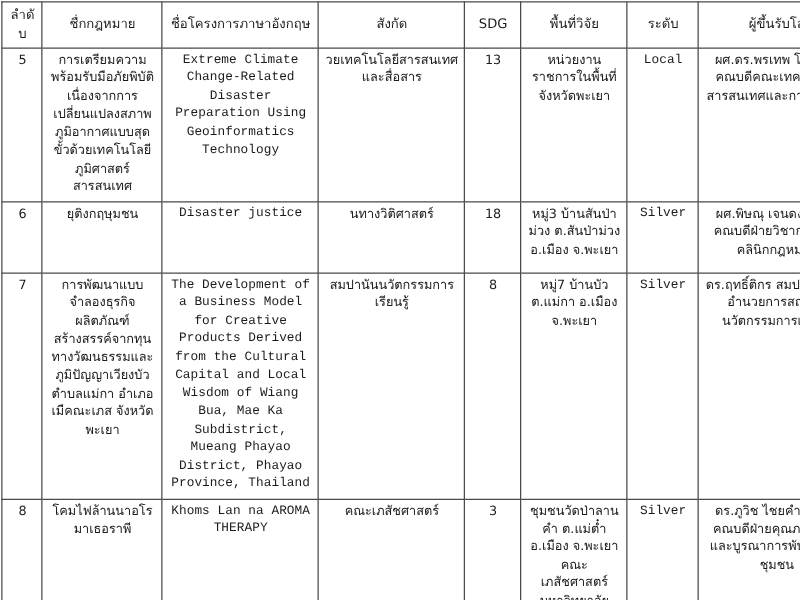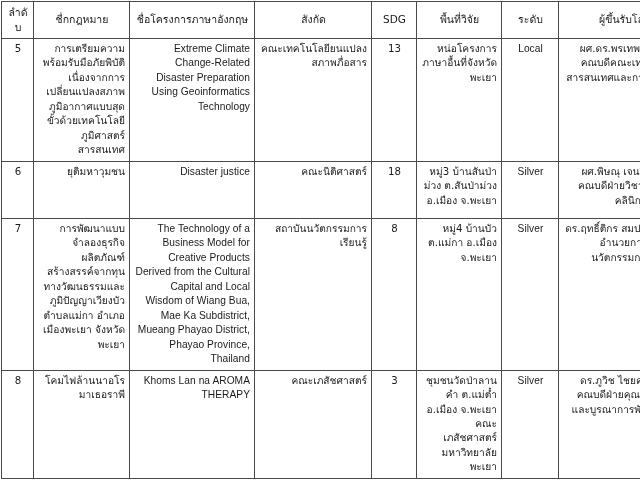--- a/index.html
+++ b/index.html
@@ -77,27 +77,27 @@
   }
   td.no    { font-size: 10.5px; padding-top: 4px; }
   td.sdg   { font-size: 10.5px; padding-top: 4px; }
   td.level { font-size: 10.2px; padding-top: 4px; }
 
   td.th-title,
   td.en-title,
   td.aff,
   td.area,
   td.owner {
-    text-align: right;
+    text-align: center;
   }
 
   
   td.en-title,
   td.level {
-    font-family: Liberation Sans, sans-serif;
+    font-family: Liberation Mono, monospace;
     letter-spacing: 0.05px;
   }
 </style>
 </head>
 <body>
 
 <div id="sheet">
 
   <table class="project-table">
     <colgroup>
@@ -120,43 +120,43 @@
         <th>พื้นที่วิจัย</th>
         <th>ระดับ</th>
         <th>ผู้ขึ้นรับโล่</th>
       </tr>
     </thead>
     <tbody id="table-body">
         <tr style="height: 103px;">
           <td class="no">5</td>
           <td class="th-title">การเตรียมความพร้อมรับมือภัยพิบัติเนื่องจากการเปลี่ยนแปลงสภาพภูมิอากาศแบบสุดขั้วด้วยเทคโนโลยีภูมิศาสตร์สารสนเทศ</td>
           <td class="en-title">Extreme Climate Change-Related Disaster Preparation Using Geoinformatics Technology</td>
-          <td class="aff">คณะเทคโนโลยียนแปลงสภาพภื่อสาร</td>
+          <td class="aff">วยเทคโนโลยีสารสนเทศและสื่อสาร</td>
           <td class="sdg">13</td>
-          <td class="area">หน่อโครงการภาษาอื้นที่จังหวัดพะเยา</td>
+          <td class="area">หน่วยงานราชการในพื้นที่จังหวัดพะเยา</td>
           <td class="level">Local</td>
           <td class="owner">ผศ.ดร.พรเทพ โรจนวสุ คณบดีคณะเทคโนโลยีสารสนเทศและการสื่อสาร</td>
         </tr>
         <tr style="height: 57px;">
           <td class="no">6</td>
-          <td class="th-title">ยุติมหาวุมชน</td>
+          <td class="th-title">ยุติงกฤษุมชน</td>
           <td class="en-title">Disaster justice</td>
-          <td class="aff">คณะนิติศาสตร์</td>
+          <td class="aff">นทางวิติศาสตร์</td>
           <td class="sdg">18</td>
           <td class="area">หมู่3 บ้านสันป่าม่วง ต.สันป่าม่วง อ.เมือง จ.พะเยา</td>
           <td class="level">Silver</td>
           <td class="owner">ผศ.พิษณุ เจนดง ผู้ช่วยคณบดีฝ่ายวิชาการและคลินิกกฎหมาย</td>
         </tr>
         <tr style="height: 126px;">
           <td class="no">7</td>
-          <td class="th-title">การพัฒนาแบบจำลองธุรกิจผลิตภัณฑ์สร้างสรรค์จากทุนทางวัฒนธรรมและภูมิปัญญาเวียงบัว ตำบลแม่กา อำเภอเมืองพะเยา จังหวัดพะเยา</td>
-          <td class="en-title">The Technology of a Business Model for Creative Products Derived from the Cultural Capital and Local Wisdom of Wiang Bua, Mae Ka Subdistrict, Mueang Phayao District, Phayao Province, Thailand</td>
-          <td class="aff">สถาบันนวัตกรรมการเรียนรู้</td>
+          <td class="th-title">การพัฒนาแบบจำลองธุรกิจผลิตภัณฑ์สร้างสรรค์จากทุนทางวัฒนธรรมและภูมิปัญญาเวียงบัว ตำบลแม่กา อำเภอเมืคณะเภส จังหวัดพะเยา</td>
+          <td class="en-title">The Development of a Business Model for Creative Products Derived from the Cultural Capital and Local Wisdom of Wiang Bua, Mae Ka Subdistrict, Mueang Phayao District, Phayao Province, Thailand</td>
+          <td class="aff">สมปานันนวัตกรรมการเรียนรู้</td>
           <td class="sdg">8</td>
-          <td class="area">หมู่4 บ้านบัว ต.แม่กา อ.เมือง จ.พะเยา</td>
+          <td class="area">หมู่7 บ้านบัว ต.แม่กา อ.เมือง จ.พะเยา</td>
           <td class="level">Silver</td>
           <td class="owner">ดร.ฤทธิ์ติกร สมปาน รองผู้อำนวยการสถาบันนวัตกรรมการเรียนรู้</td>
         </tr>
         <tr style="height: 97px;">
           <td class="no">8</td>
           <td class="th-title">โคมไฟล้านนาอโรมาเธอราพี</td>
           <td class="en-title">Khoms Lan na AROMA THERAPY</td>
           <td class="aff">คณะเภสัชศาสตร์</td>
           <td class="sdg">3</td>
           <td class="area">ชุมชนวัดป่าลานคำ ต.แม่ต๋ำ อ.เมือง จ.พะเยา คณะเภสัชศาสตร์ มหาวิทยาลัยพะเยา</td>

